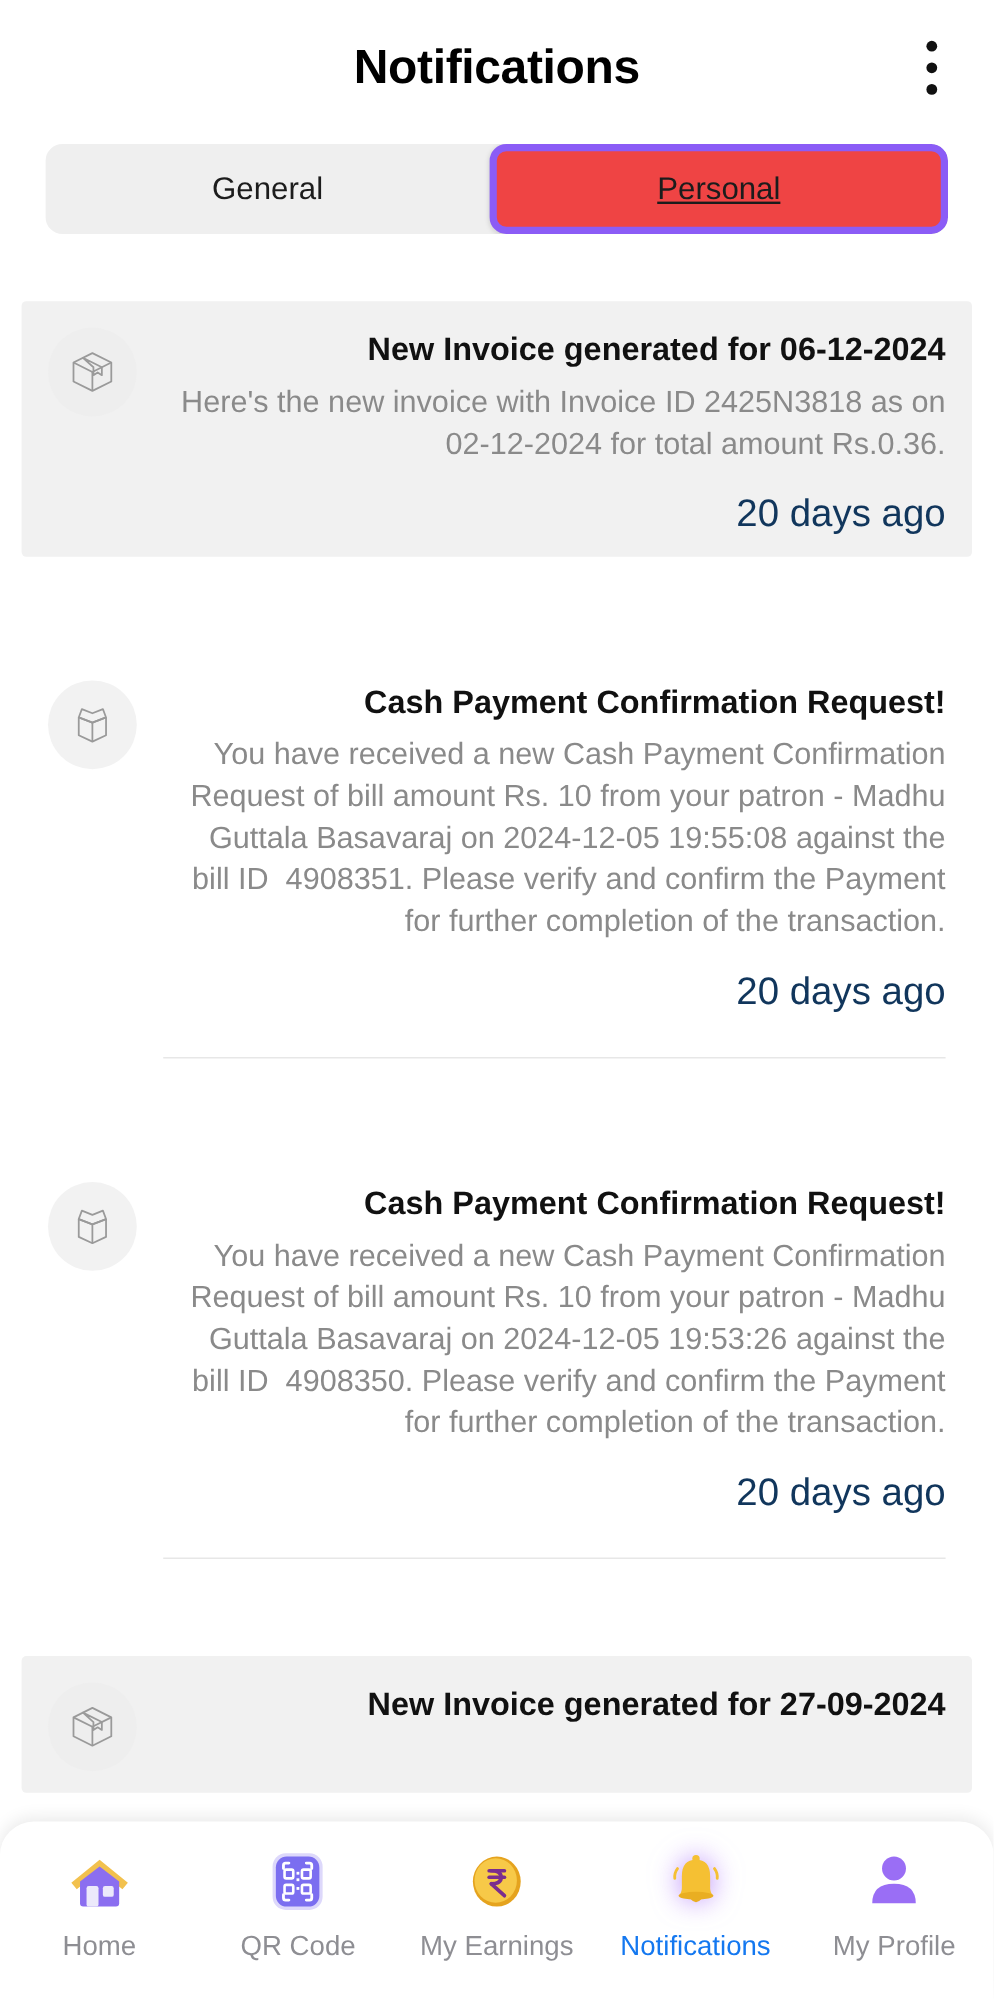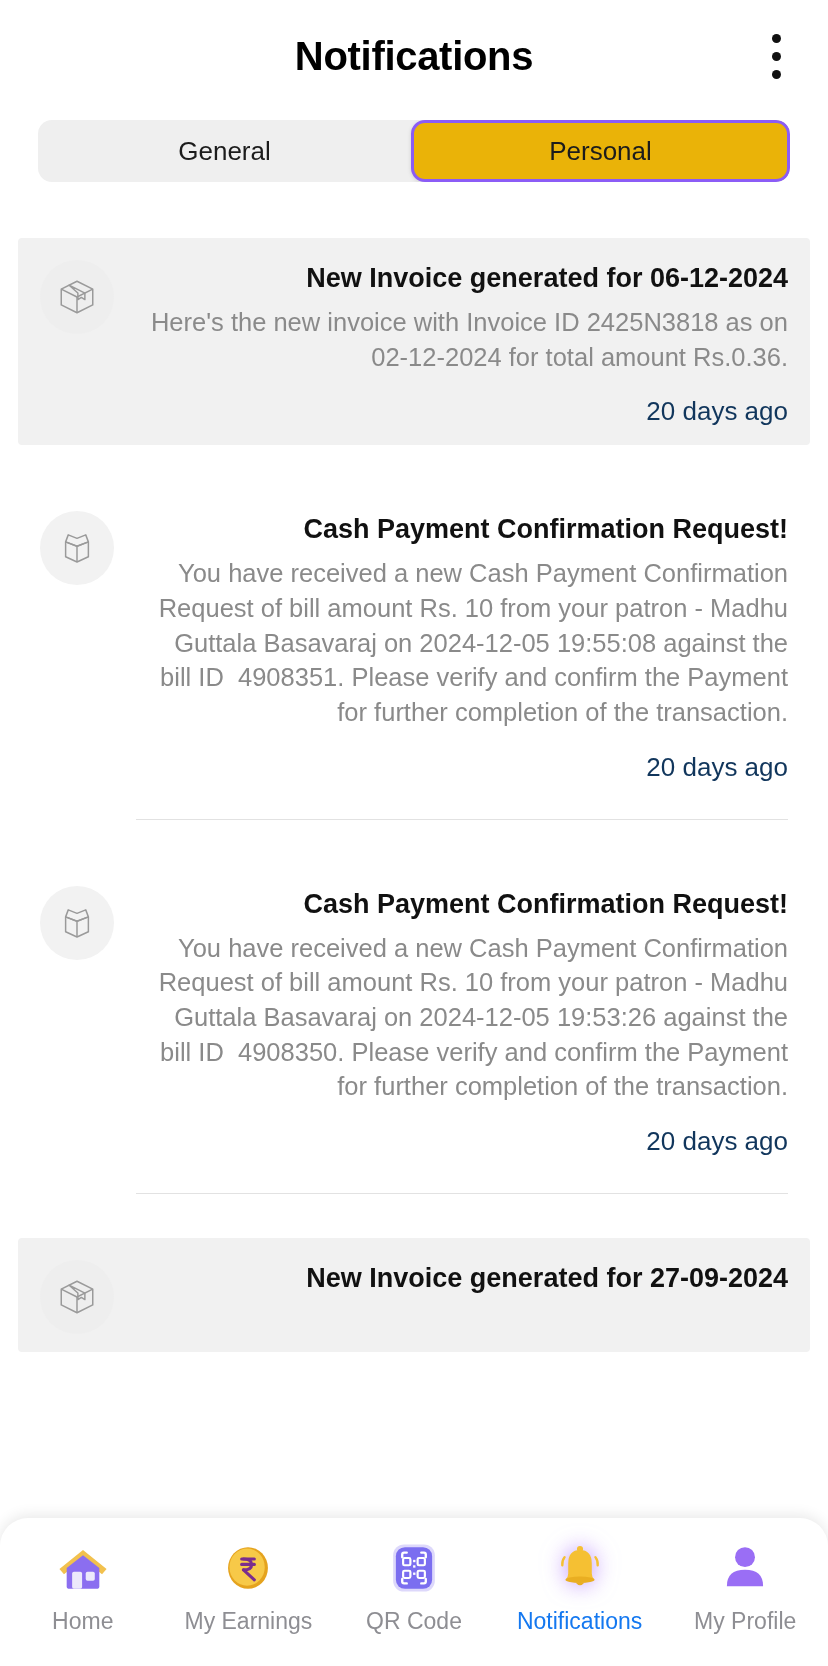--- a/index.html
+++ b/index.html
@@ -24,51 +24,53 @@
     position:absolute; right:30px; top:50%; transform:translateY(-50%);
     width:44px; height:56px;
     display:flex; flex-direction:column; align-items:center; justify-content:center;
     gap:9px; cursor:pointer;
   }
   .kebab-menu span { width:9px; height:9px; border-radius:50%; background:#111; display:block; }
 
   
   .tabbar {
     margin:8px 38px 0 38px;
-    height:62px;
+    height:75px;
     background:#efefef;
     border-radius:14px;
     display:flex;
     padding:0;
     overflow:hidden;
     position:relative;
   }
   .tab {
     flex:1; display:flex; align-items:center; justify-content:center;
     font-size:26px; color:#1c1c1c;
     cursor:pointer;
     background:transparent;
     border-radius:14px;
   }
   .tab.active {
-    background:#eab308;
+    background:#ef4444;
     box-shadow:0 1px 4px rgba(0,0,0,0.13);
-    border:3px solid #8b5cf6;
+    border:6px solid #8b5cf6;
+    text-decoration:underline;
   }
 
   
   .list {
     margin-top:56px;
     padding:0 18px;
   }
   .note {
     display:flex;
     padding:22px 22px 18px 22px;
     border-radius:4px;
     position:relative;
+    margin-top:37px;
   }
   .note.shaded { background:#f1f1f1; }
   .note.plain  { background:transparent; }
 
   .note-icon-wrap {
     flex:0 0 auto;
     width:74px; height:74px;
     margin-right:22px;
     border-radius:50%;
     background:#eeeeee;
@@ -82,21 +84,21 @@
     font-size:27px; font-weight:bold; color:#111;
     line-height:1.22;
     margin-bottom:10px;
   }
   .note-text {
     font-size:25.5px; color:#8a8a8a; line-height:1.36;
     white-space:pre-wrap;
   }
   .note-time {
     margin-top:22px;
-    font-size:26px; color:#11365c;
+    font-size:32px; color:#11365c;
   }
   .divider {
     height:1px; background:#e2e2e2;
     margin:18px 22px 0 118px;
   }
   .gap { height:44px; }
 
   
   .bottom-nav {
     position:absolute; left:0; right:0; bottom:0;
@@ -222,36 +224,20 @@
     <div class="nav-item">
       <div class="nav-icon">
         <svg viewBox="0 0 64 64">
           <path d="M32 12 L58 33 L53 39 L32 22 L11 39 L6 33 Z" fill="#f2c14e"></path>
           <path d="M14 32 L32 18 L50 32 L50 52 Q50 55 47 55 L17 55 Q14 55 14 52 Z" fill="#8b6ef0"></path>
           <rect x="20" y="36" width="11" height="19" rx="2" fill="#ece9fb"></rect>
           <rect x="35" y="36" width="10" height="10" rx="2" fill="#ece9fb"></rect>
         </svg>
       </div>
       <div class="nav-label">Home</div>
-    </div>
-
-    <div class="nav-item">
-      <div class="nav-icon">
-        <svg viewBox="0 0 64 64">
-          <ellipse cx="32" cy="32" rx="22" ry="23" fill="#e5a31e"></ellipse>
-          <ellipse cx="31" cy="31" rx="19.5" ry="20.5" fill="#f7c948"></ellipse>
-          <g fill="none" stroke="#7b2d8e" stroke-width="3.4" stroke-linecap="round">
-            <path d="M25 22 H39"></path>
-            <path d="M25 28 H39"></path>
-            <path d="M27 22 Q36 22 36 28 Q36 34 27 34"></path>
-            <path d="M27 34 L39 45"></path>
-          </g>
-        </svg>
-      </div>
-      <div class="nav-label">My Earnings</div>
     </div>
 
     <div class="nav-item">
       <div class="nav-icon">
         <svg viewBox="0 0 64 64">
           <rect x="9" y="6" width="46" height="52" rx="12" fill="#ddd8fb"></rect>
           <rect x="12" y="9" width="40" height="46" rx="10" fill="#7b6ef0"></rect>
           <g fill="none" stroke="#ffffff" stroke-width="2.6" stroke-linecap="round">
             <path d="M19 20 V17 Q19 15 21 15 H24"></path>
             <path d="M40 15 H43 Q45 15 45 17 V20"></path>
@@ -265,20 +251,36 @@
             <rect x="36" y="35" width="8" height="8" rx="1.5"></rect>
           </g>
           <rect x="31" y="23" width="2.6" height="2.6" fill="#fff"></rect>
           <rect x="31" y="29" width="2.6" height="2.6" fill="#fff"></rect>
           <rect x="31" y="37" width="2.6" height="2.6" fill="#fff"></rect>
         </svg>
       </div>
       <div class="nav-label">QR Code</div>
     </div>
 
+    <div class="nav-item">
+      <div class="nav-icon">
+        <svg viewBox="0 0 64 64">
+          <ellipse cx="32" cy="32" rx="22" ry="23" fill="#e5a31e"></ellipse>
+          <ellipse cx="31" cy="31" rx="19.5" ry="20.5" fill="#f7c948"></ellipse>
+          <g fill="none" stroke="#7b2d8e" stroke-width="3.4" stroke-linecap="round">
+            <path d="M25 22 H39"></path>
+            <path d="M25 28 H39"></path>
+            <path d="M27 22 Q36 22 36 28 Q36 34 27 34"></path>
+            <path d="M27 34 L39 45"></path>
+          </g>
+        </svg>
+      </div>
+      <div class="nav-label">My Earnings</div>
+    </div>
+
     <div class="nav-item active">
       <div class="nav-icon bell-glow">
         <svg viewBox="0 0 64 64">
           <path d="M32 12 Q45 12 45 27 L45 38 Q45 42 48 45 L16 45 Q19 42 19 38 L19 27 Q19 12 32 12 Z" fill="#f5c033"></path>
           <ellipse cx="32" cy="45" rx="16" ry="3.6" fill="#e9ae22"></ellipse>
           <path d="M27 48 Q32 54 37 48 Z" fill="#e9ae22"></path>
           <circle cx="32" cy="11" r="3.4" fill="#f5c033"></circle>
           <g fill="none" stroke="#f5c033" stroke-width="2.6" stroke-linecap="round">
             <path d="M15 20 Q12 24 12.5 29"></path>
             <path d="M49 20 Q52 24 51.5 29"></path>

